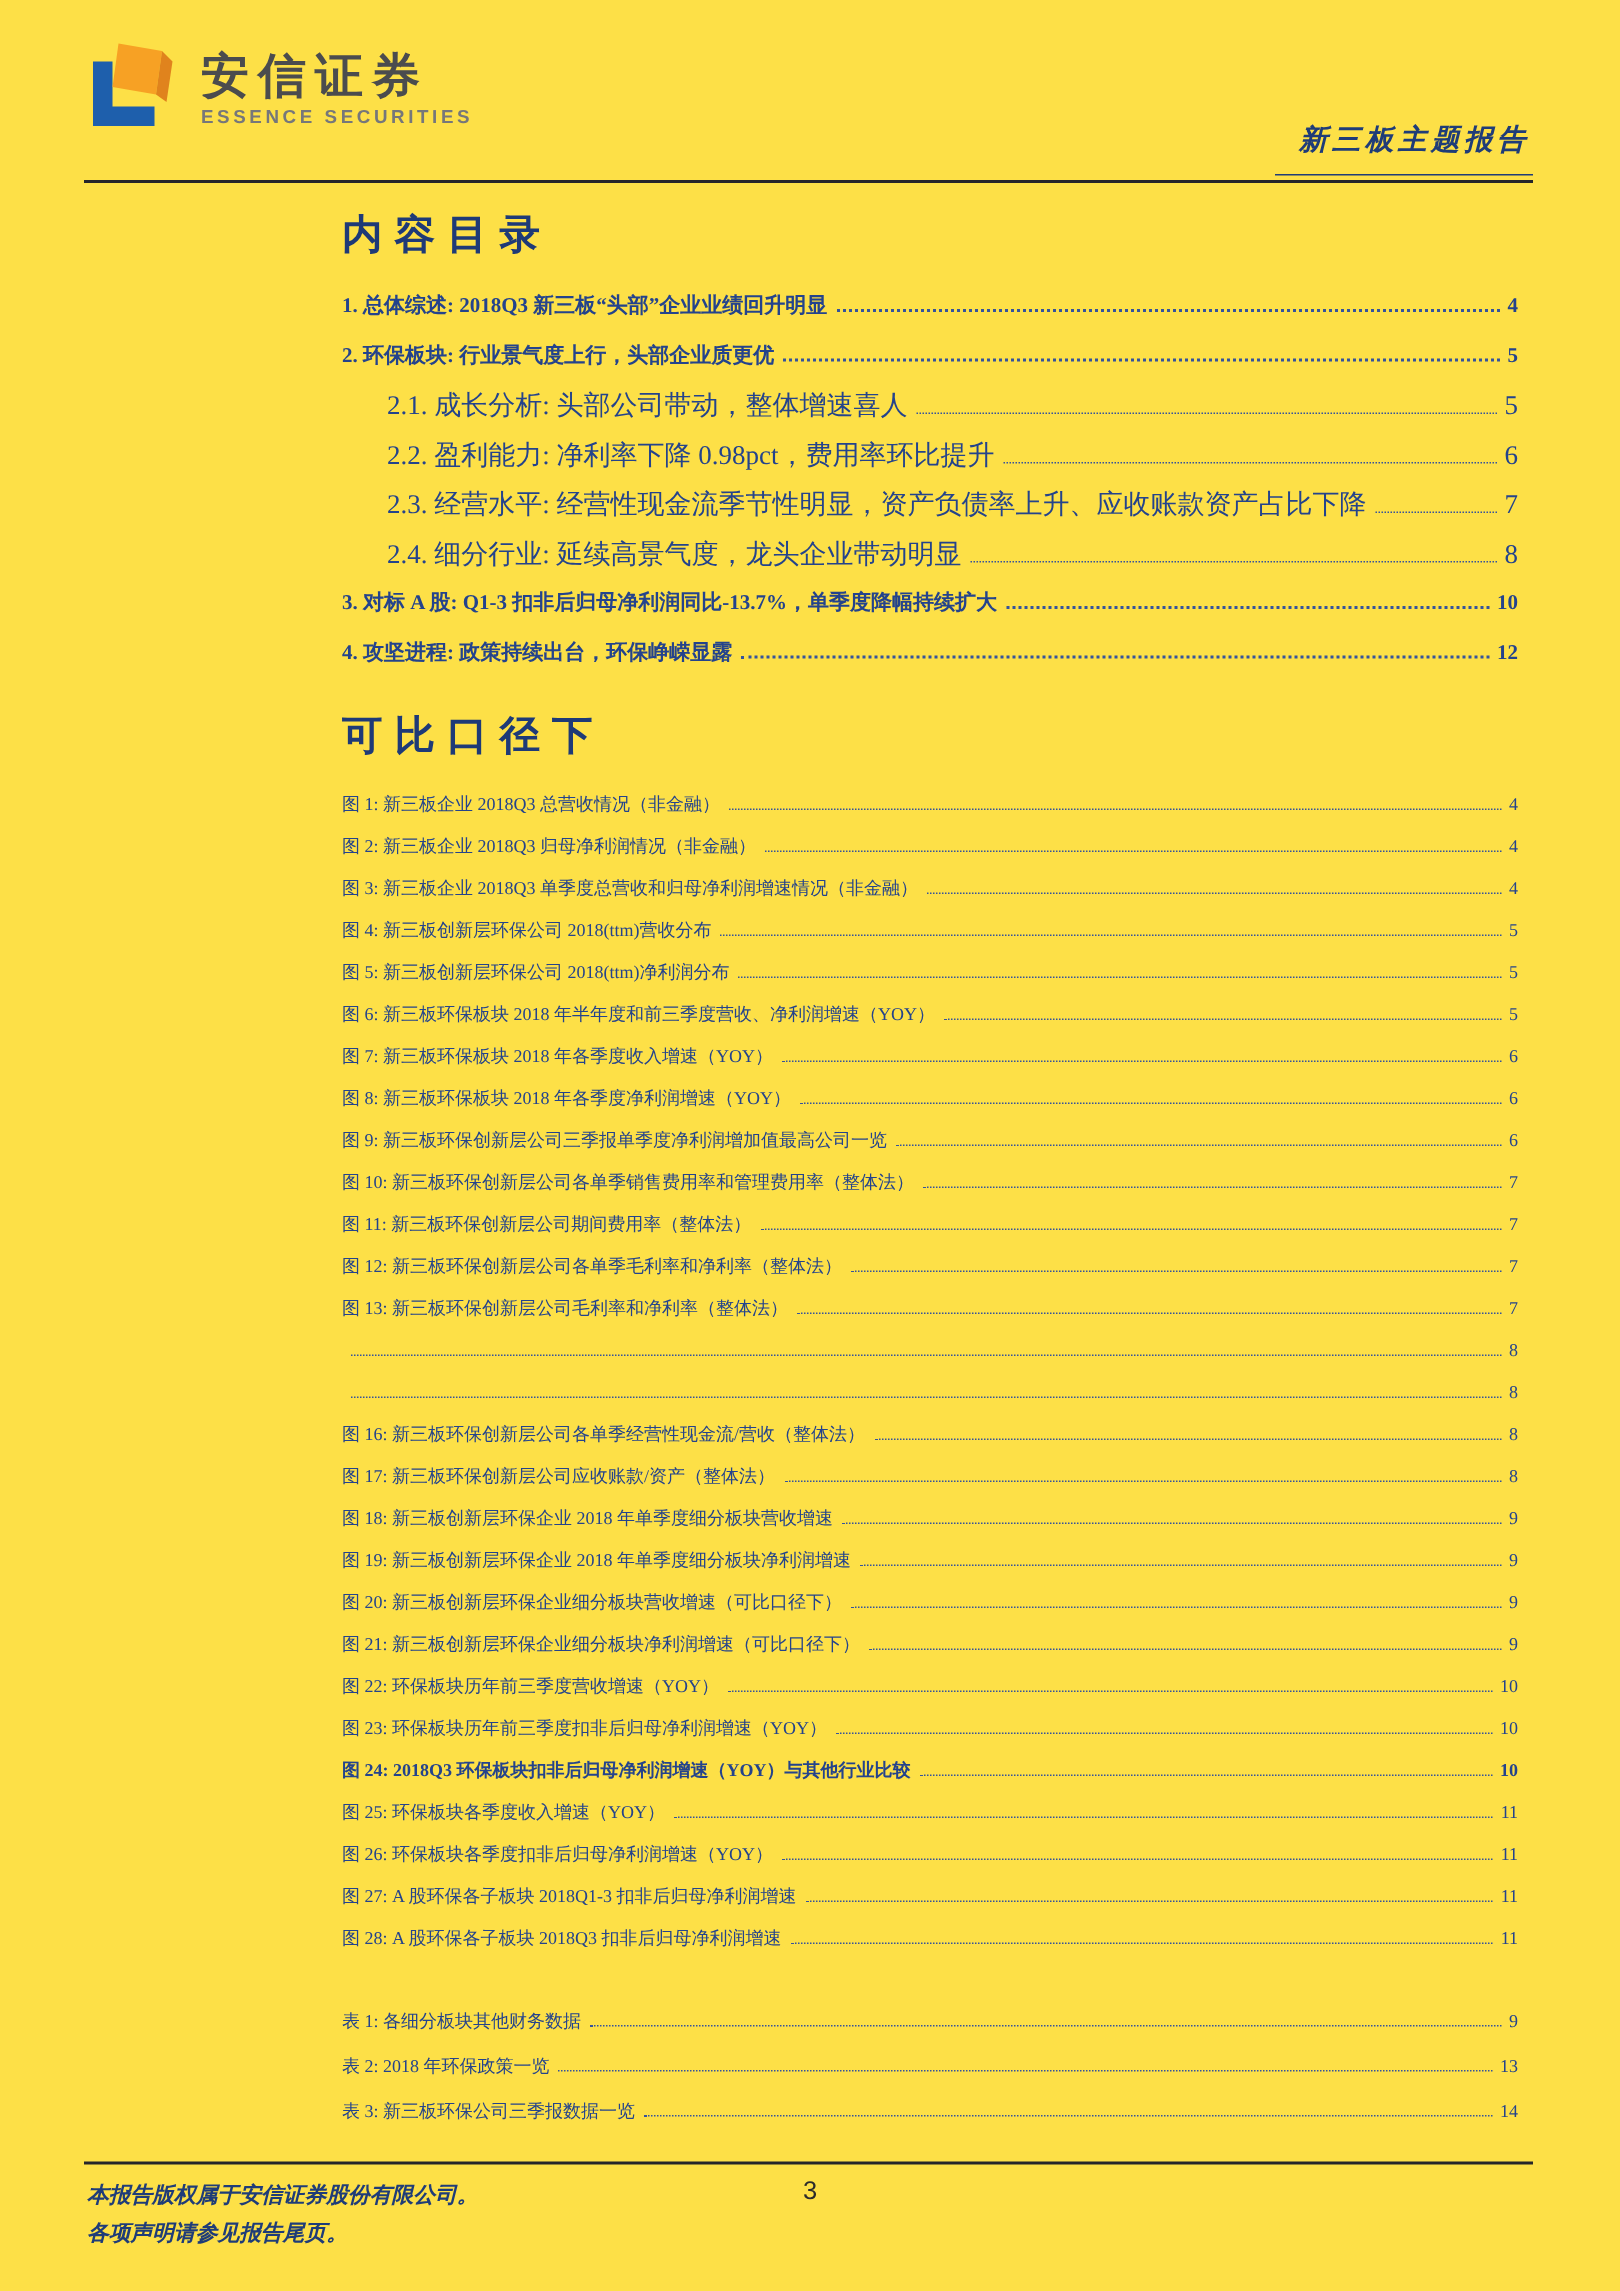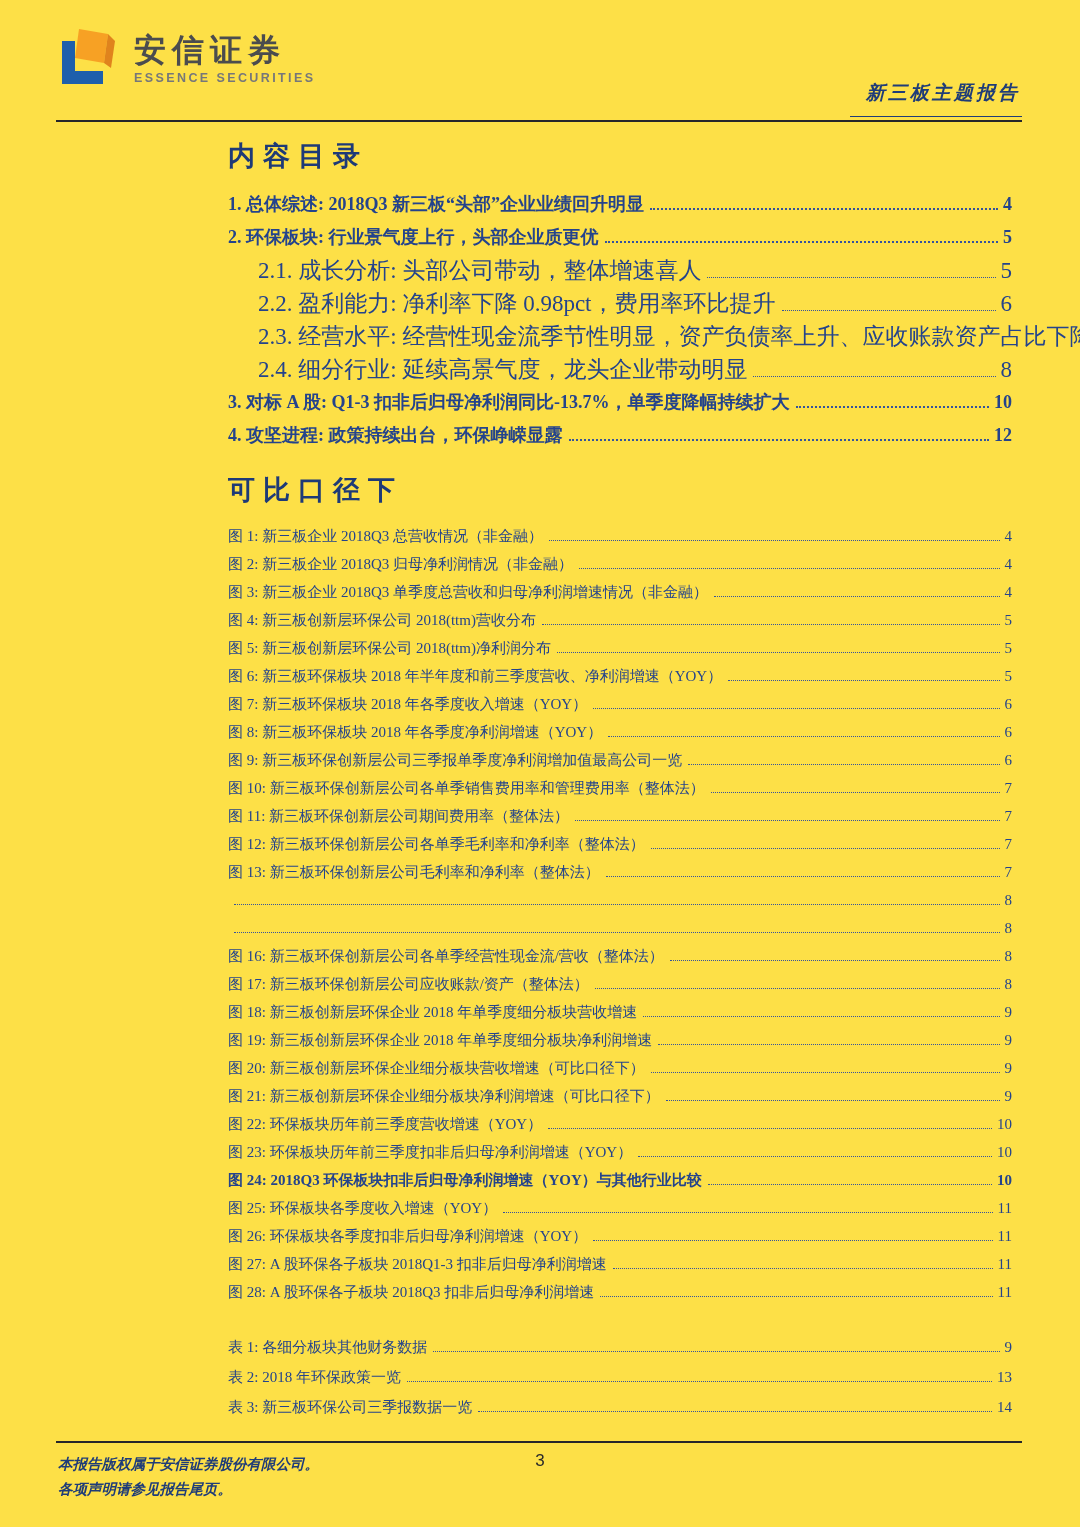--- a/index.html
+++ b/index.html
@@ -25,24 +25,24 @@
   
   .content{position:absolute;left:228px;width:784px;top:136px;color:#24438c;}
   .sec-title{
     font-size:27px;font-weight:bold;color:#1e3a77;letter-spacing:8px;
     margin:0 0 12px 0;line-height:40px;
   }
   .sec-title.figures-title{margin-top:18px;}
   .row{display:flex;align-items:baseline;white-space:nowrap;}
   .leader{flex:1 1 auto;margin:0 5px 0 6px;border-bottom:2px dotted #35539c;min-width:20px;}
   .pagecol{flex:0 0 auto;}
-  .toc-row{font-size:18px;line-height:33px;font-weight:bold;}
-  .toc-row.lvl2{font-size:23px;font-weight:normal;padding-left:30px;}
+  .toc-row{font-size:14px;line-height:33px;font-weight:bold;}
+  .toc-row.lvl2{font-size:18px;font-weight:normal;padding-left:30px;}
   .toc-row.lvl2 .leader{border-bottom-width:1.5px;}
-  .fig-row{font-size:15px;line-height:28px;font-weight:normal;}
+  .fig-row{font-size:12px;line-height:28px;font-weight:normal;}
   .fig-row .leader{border-bottom-width:1.5px;}
   .fig-row.bold{font-weight:bold;justify-content:center;}
   .table-group{margin-top:26px;}
   .table-group .fig-row{line-height:30px;}
   
   .footer-rule{position:absolute;left:56px;right:58px;top:1441px;height:2px;background:#26262a;}
   .footer-text{position:absolute;left:58px;top:1452px;font-size:14.5px;line-height:25px;color:#1f3c78;font-style:italic;font-weight:bold;}
   .footer-page{position:absolute;left:0;right:0;top:1451px;text-align:center;font-size:17px;color:#2b2b2b;font-family:"Liberation Sans","DejaVu Sans",sans-serif;}
 </style>
 </head>

